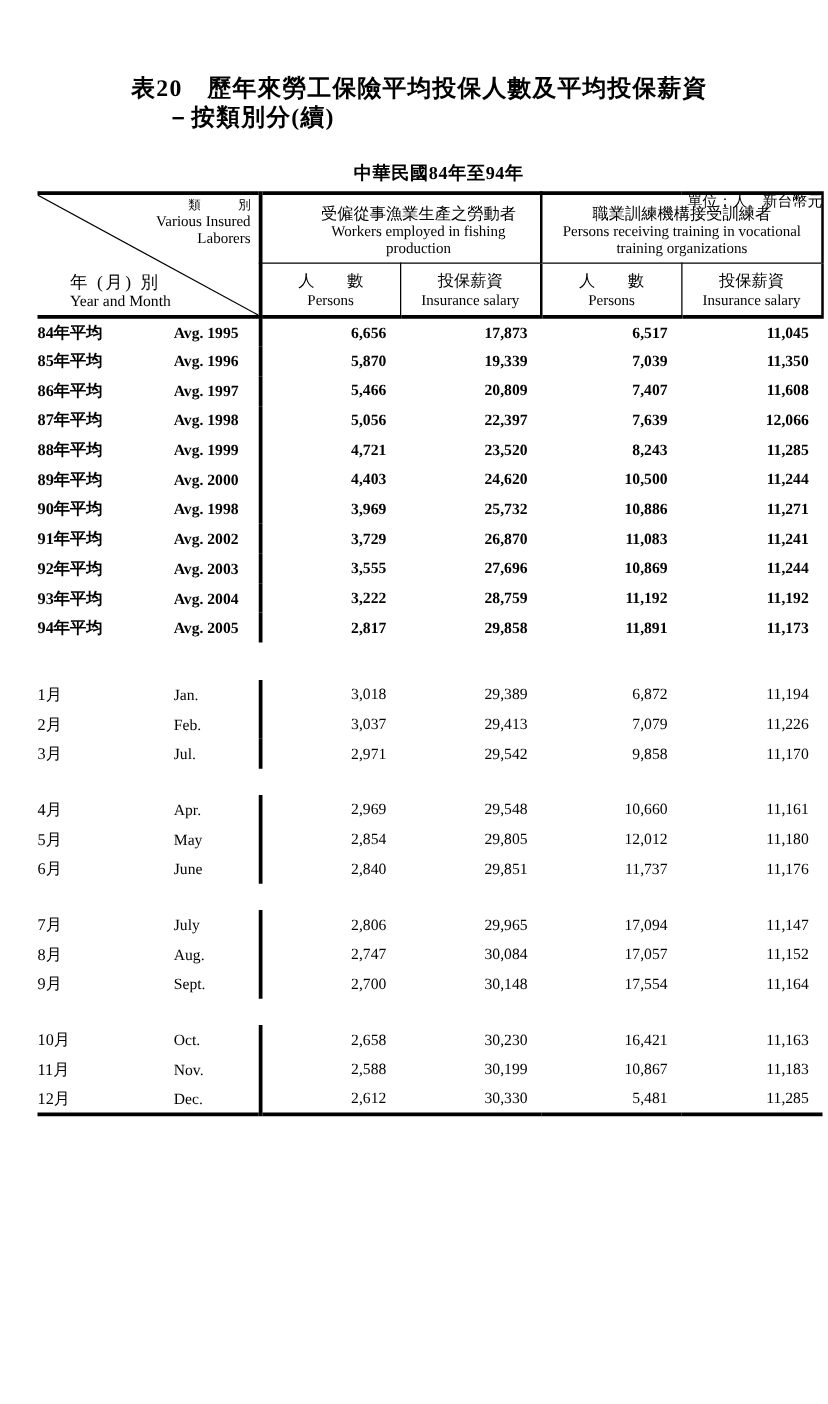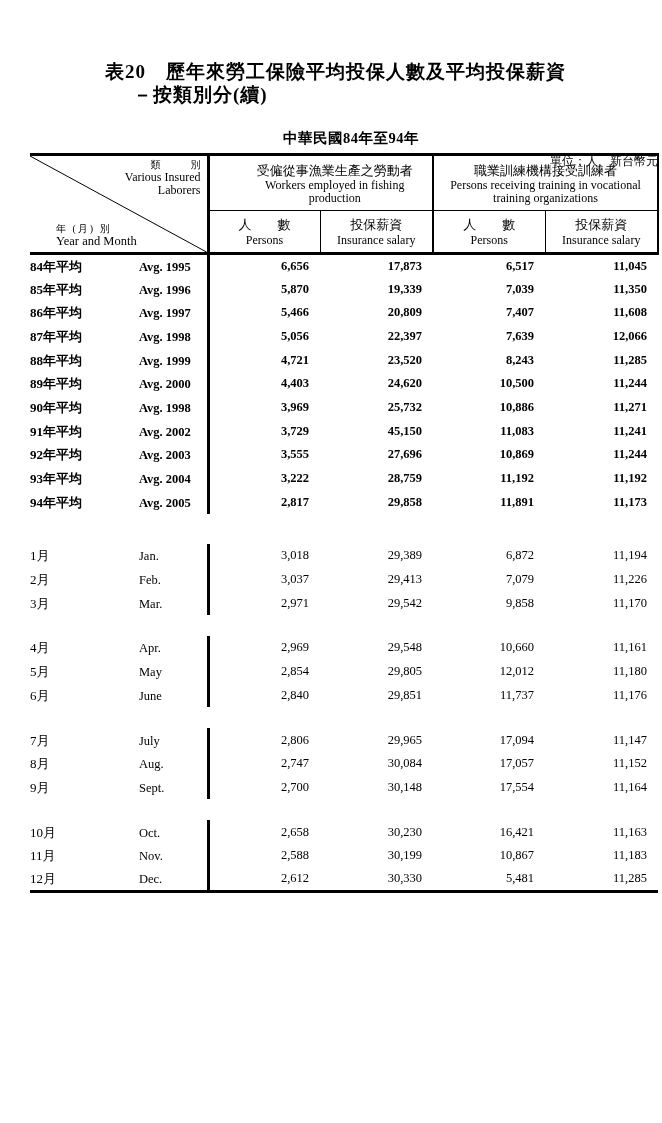--- a/index.html
+++ b/index.html
@@ -30,21 +30,21 @@
 
   .corner {
     position:relative; height:95px;
     border-right:3px solid #000; border-bottom:3px solid #000;
   }
   .corner .diag { position:absolute; top:0; left:0; width:100%; height:100%; }
   .corner .top-right { position:absolute; top:3px; right:6px; text-align:right; }
   .corner .top-right .zh { font-size:10px; line-height:1.2; }
   .corner .top-right .en { font-size:12px; line-height:1.1; width:110px; }
   .corner .bottom-left { position:absolute; bottom:3px; left:26px; text-align:left; }
-  .corner .bottom-left .zh { font-size:10px; line-height:1.25; letter-spacing:2px; }
+  .corner .bottom-left .zh { font-size:14px; line-height:1.25; letter-spacing:2px; }
   .corner .bottom-left .en { font-size:12.5px; line-height:1.1; }
 
   th.group { height:54px; text-align:center; vertical-align:middle; border-bottom:1px solid #000; }
   th.group .zh { font-size:13px; line-height:1.35; }
   th.group .en { font-size:12px; line-height:1.05; padding:0 14px; }
   th.group.g1 { border-right:2px solid #000;padding-left:28px; }
   th.group.g2 { border-right:2px solid #000; }
 
   th.sub { height:41px; text-align:center; vertical-align:middle; border-bottom:3px solid #000; }
   th.sub .zh { font-size:13px; line-height:1.3; }
@@ -175,21 +175,21 @@
         <tr class="data-row year-row">
           <td class="label-cell"><span class="zh">90年平均</span><span class="en">Avg. 1998</span></td>
           <td class="num-cell">3,969</td>
           <td class="num-cell">25,732</td>
           <td class="num-cell">10,886</td>
           <td class="num-cell">11,271</td>
         </tr>
         <tr class="data-row year-row">
           <td class="label-cell"><span class="zh">91年平均</span><span class="en">Avg. 2002</span></td>
           <td class="num-cell">3,729</td>
-          <td class="num-cell">45,150</td>
+          <td class="num-cell">26,870</td>
           <td class="num-cell">11,083</td>
           <td class="num-cell">11,241</td>
         </tr>
         <tr class="data-row year-row">
           <td class="label-cell"><span class="zh">92年平均</span><span class="en">Avg. 2003</span></td>
           <td class="num-cell">3,555</td>
           <td class="num-cell">27,696</td>
           <td class="num-cell">10,869</td>
           <td class="num-cell">11,244</td>
         </tr>
@@ -218,21 +218,21 @@
           <td class="num-cell">11,194</td>
         </tr>
         <tr class="data-row month-row">
           <td class="label-cell"><span class="zh">2月</span><span class="en">Feb.</span></td>
           <td class="num-cell">3,037</td>
           <td class="num-cell">29,413</td>
           <td class="num-cell">7,079</td>
           <td class="num-cell">11,226</td>
         </tr>
         <tr class="data-row month-row">
-          <td class="label-cell"><span class="zh">3月</span><span class="en">Mar.</span></td>
+          <td class="label-cell"><span class="zh">3月</span><span class="en">Jul.</span></td>
           <td class="num-cell">2,971</td>
           <td class="num-cell">29,542</td>
           <td class="num-cell">9,858</td>
           <td class="num-cell">11,170</td>
         </tr>
         <tr class="spacer-small">
           <td colspan="5"></td>
         </tr>
         <tr class="data-row month-row">
           <td class="label-cell"><span class="zh">4月</span><span class="en">Apr.</span></td>

